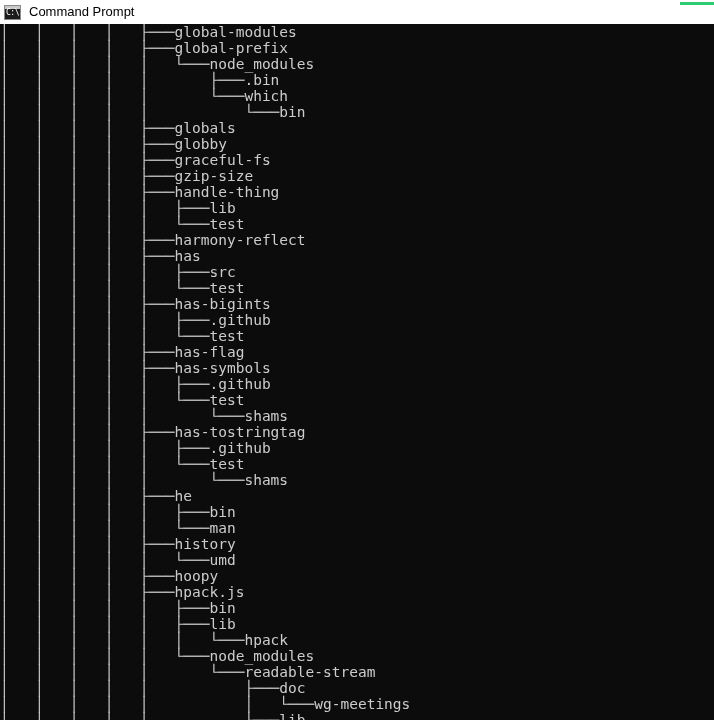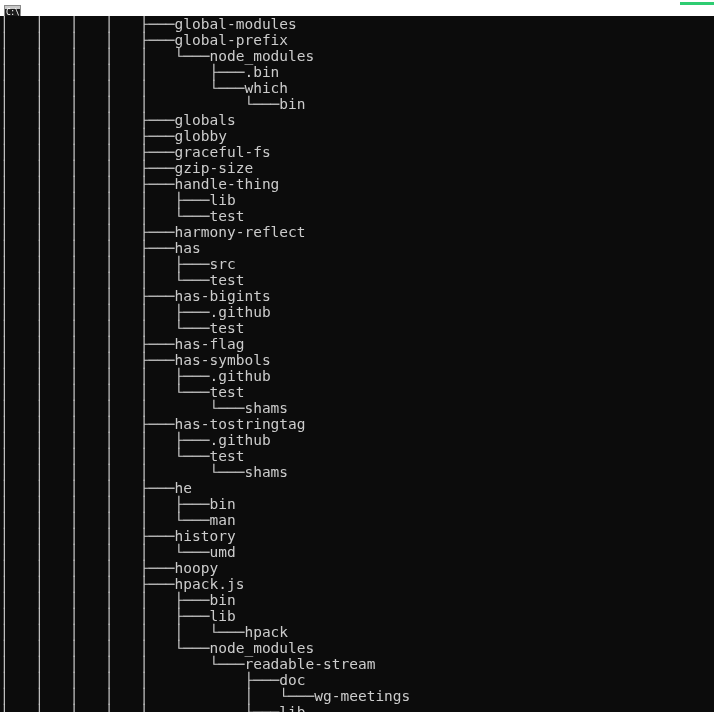--- a/index.html
+++ b/index.html
@@ -82,21 +82,21 @@
     top: 2px;
     width: 34px;
     height: 3px;
     background: #2ecc71;
   }
 
   
   #console {
     position: absolute;
     left: 0;
-    top: 16px;
+    top: 24px;
     width: 714px;
     height: 696px;
     background: #0c0c0c;
     overflow: hidden;
   }
 
   #tree-output {
     position: absolute;
     left: 0;
     top: 0;
@@ -120,20 +120,21 @@
 </head>
 <body>
 
 <div id="window">
 
   <div id="titlebar">
     <span id="app-icon">
       <span class="icon-bar"></span>
       <span class="icon-glyph">C:\.</span>
     </span>
+    <span id="title-text">Command Prompt</span>
   </div>
 
   <div id="accent-line"></div>
 
   <div id="console">
     <div id="tree-output"><span class="tree-line">│   │   │   │   ├───global-modules</span><span class="tree-line">│   │   │   │   ├───global-prefix</span><span class="tree-line">│   │   │   │   │   └───node_modules</span><span class="tree-line">│   │   │   │   │       ├───.bin</span><span class="tree-line">│   │   │   │   │       └───which</span><span class="tree-line">│   │   │   │   │           └───bin</span><span class="tree-line">│   │   │   │   ├───globals</span><span class="tree-line">│   │   │   │   ├───globby</span><span class="tree-line">│   │   │   │   ├───graceful-fs</span><span class="tree-line">│   │   │   │   ├───gzip-size</span><span class="tree-line">│   │   │   │   ├───handle-thing</span><span class="tree-line">│   │   │   │   │   ├───lib</span><span class="tree-line">│   │   │   │   │   └───test</span><span class="tree-line">│   │   │   │   ├───harmony-reflect</span><span class="tree-line">│   │   │   │   ├───has</span><span class="tree-line">│   │   │   │   │   ├───src</span><span class="tree-line">│   │   │   │   │   └───test</span><span class="tree-line">│   │   │   │   ├───has-bigints</span><span class="tree-line">│   │   │   │   │   ├───.github</span><span class="tree-line">│   │   │   │   │   └───test</span><span class="tree-line">│   │   │   │   ├───has-flag</span><span class="tree-line">│   │   │   │   ├───has-symbols</span><span class="tree-line">│   │   │   │   │   ├───.github</span><span class="tree-line">│   │   │   │   │   └───test</span><span class="tree-line">│   │   │   │   │       └───shams</span><span class="tree-line">│   │   │   │   ├───has-tostringtag</span><span class="tree-line">│   │   │   │   │   ├───.github</span><span class="tree-line">│   │   │   │   │   └───test</span><span class="tree-line">│   │   │   │   │       └───shams</span><span class="tree-line">│   │   │   │   ├───he</span><span class="tree-line">│   │   │   │   │   ├───bin</span><span class="tree-line">│   │   │   │   │   └───man</span><span class="tree-line">│   │   │   │   ├───history</span><span class="tree-line">│   │   │   │   │   └───umd</span><span class="tree-line">│   │   │   │   ├───hoopy</span><span class="tree-line">│   │   │   │   ├───hpack.js</span><span class="tree-line">│   │   │   │   │   ├───bin</span><span class="tree-line">│   │   │   │   │   ├───lib</span><span class="tree-line">│   │   │   │   │   │   └───hpack</span><span class="tree-line">│   │   │   │   │   └───node_modules</span><span class="tree-line">│   │   │   │   │       └───readable-stream</span><span class="tree-line">│   │   │   │   │           ├───doc</span><span class="tree-line">│   │   │   │   │           │   └───wg-meetings</span><span class="tree-line">│   │   │   │   │           └───lib</span></div>
   </div>
 
 </div>
 

